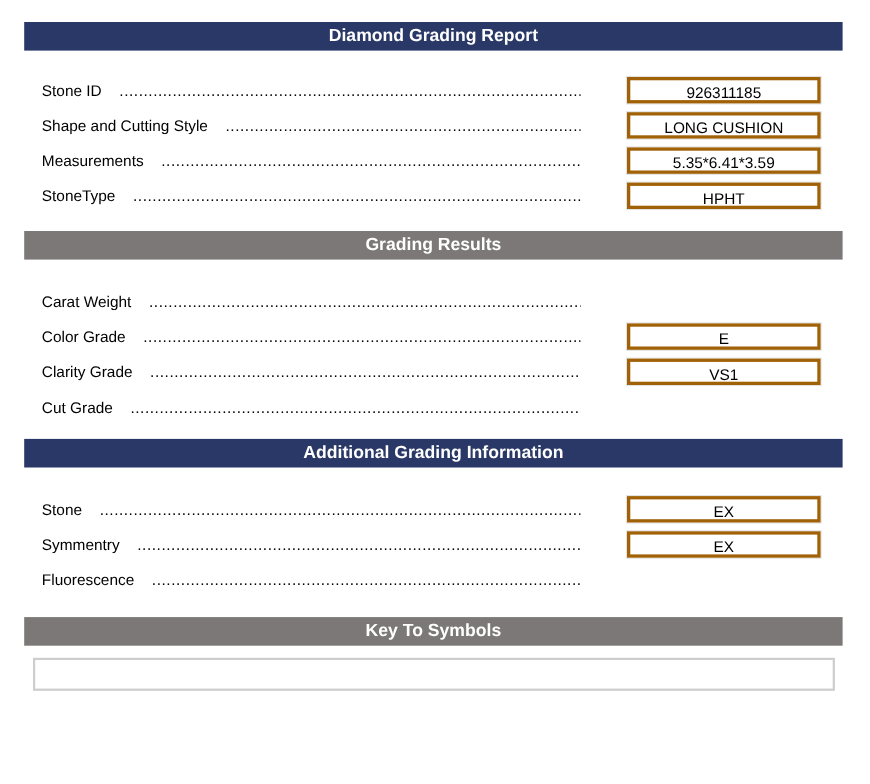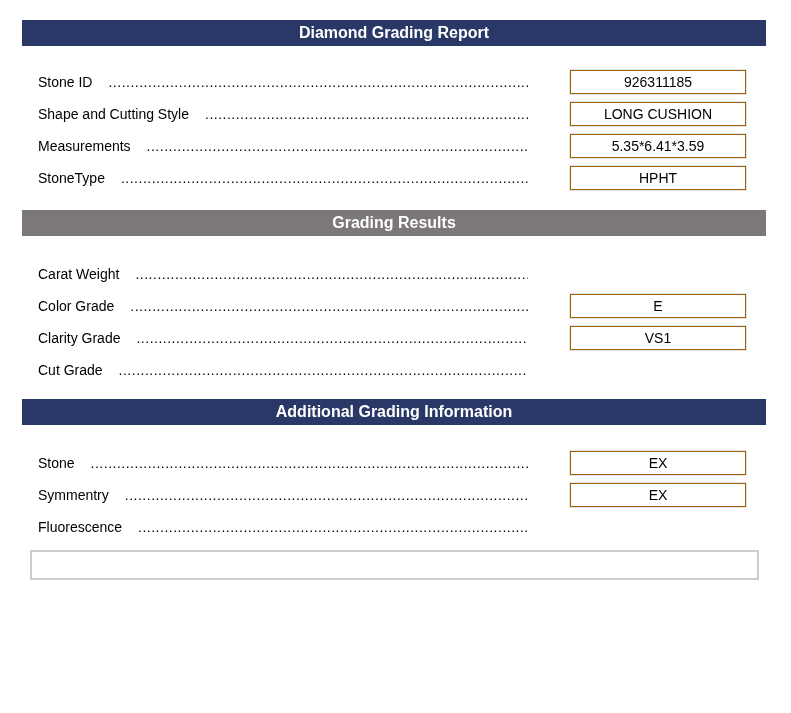--- a/index.html
+++ b/index.html
@@ -47,21 +47,21 @@
     overflow: hidden;
     white-space: nowrap;
     letter-spacing: 0.5px;
   }
   .value-box {
     margin-left: 42px;
     width: 176px;
     height: 24px;
     line-height: 22px;
     box-sizing: border-box;
-    border: 1px solid #a16207;
+    border: 3px solid #a16207;
     box-shadow: 0 0 0 1px #e3e3e3;
     background: #ffffff;
     text-align: center;
     font-size: 14px;
   }
   .symbols-box {
     margin-top: 11px;
     margin-left: 30px;
     width: 729px;
     height: 30px;
@@ -150,14 +150,15 @@
         </span>
         <div class="value-box"><span>EX</span></div>
       </div>
       <div class="field-row">
         <span class="label-wrap">
           <span class="label-text">Fluorescence</span>
           <span class="dots">............................................................................................................................................................................................................................................................................................................</span>
         </span>
       </div>
     </div>
+    <div class="section-header" style="background: rgb(123, 120, 119); margin-top: 22px;"><span>Key To Symbols</span></div>
     <div class="symbols-box"></div>
   </div>
 
 </body></html>

